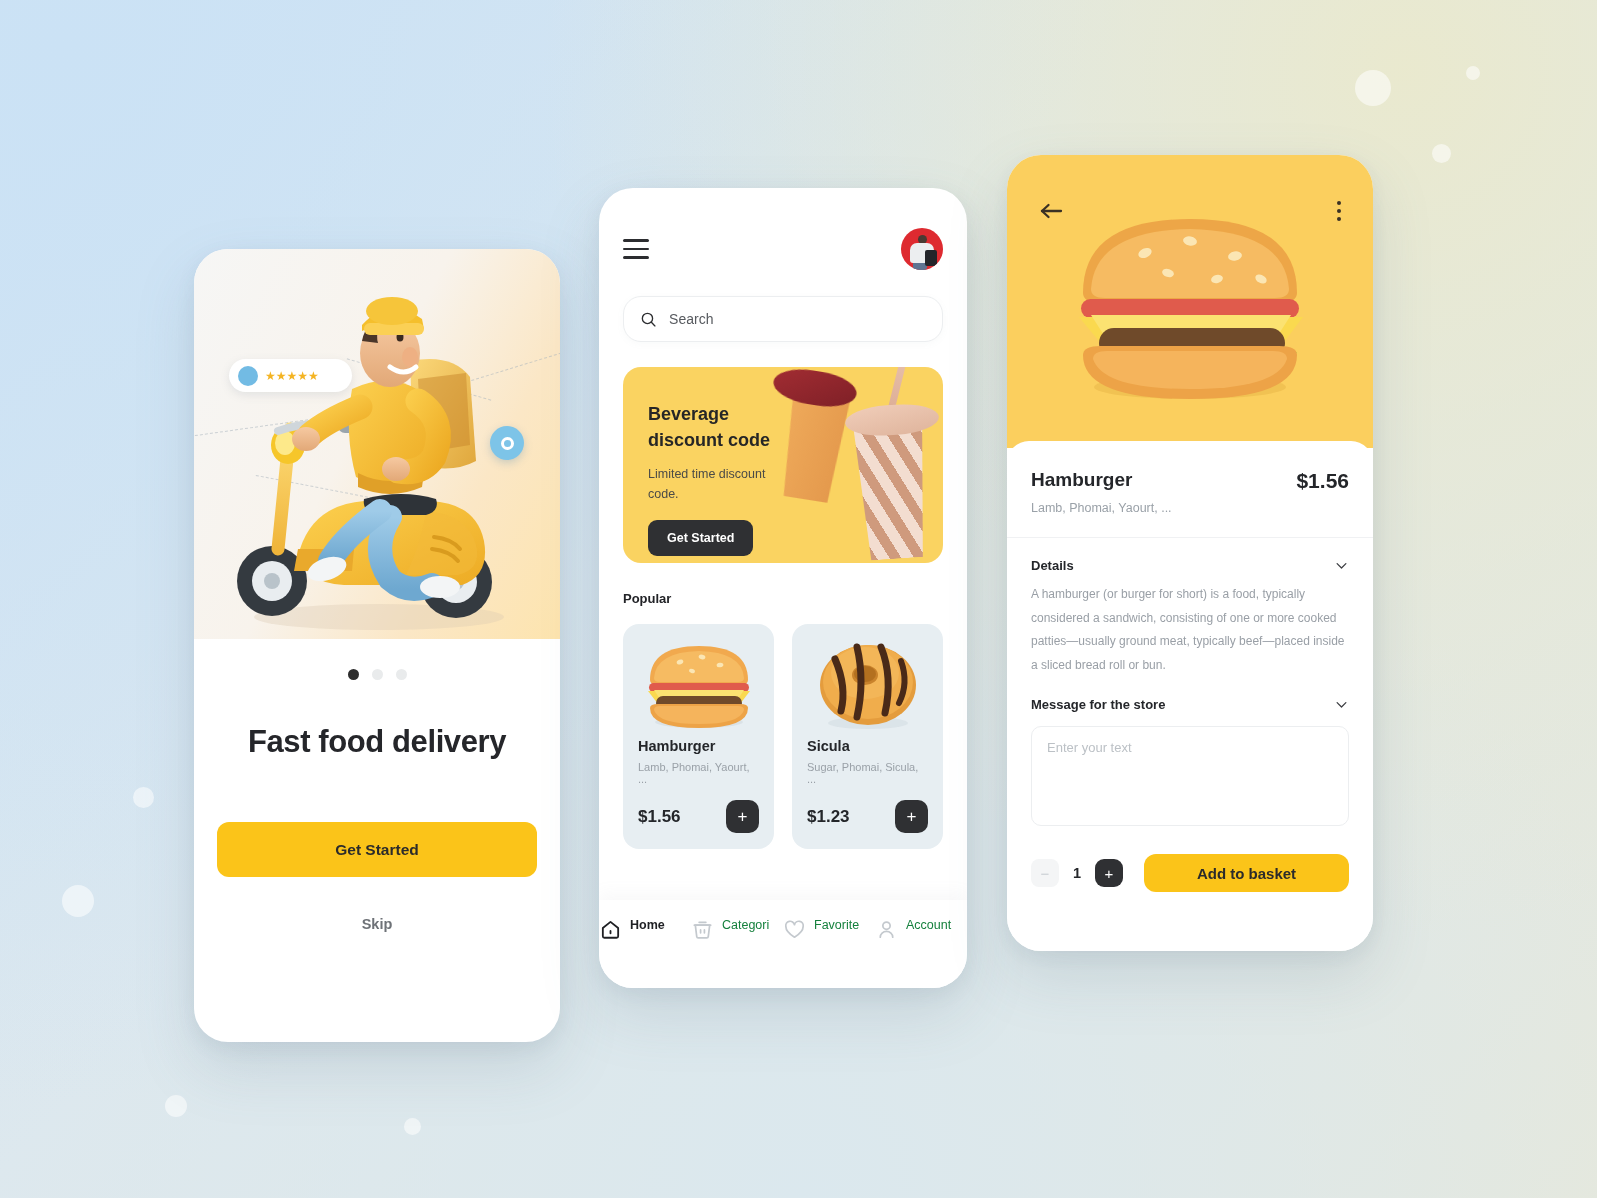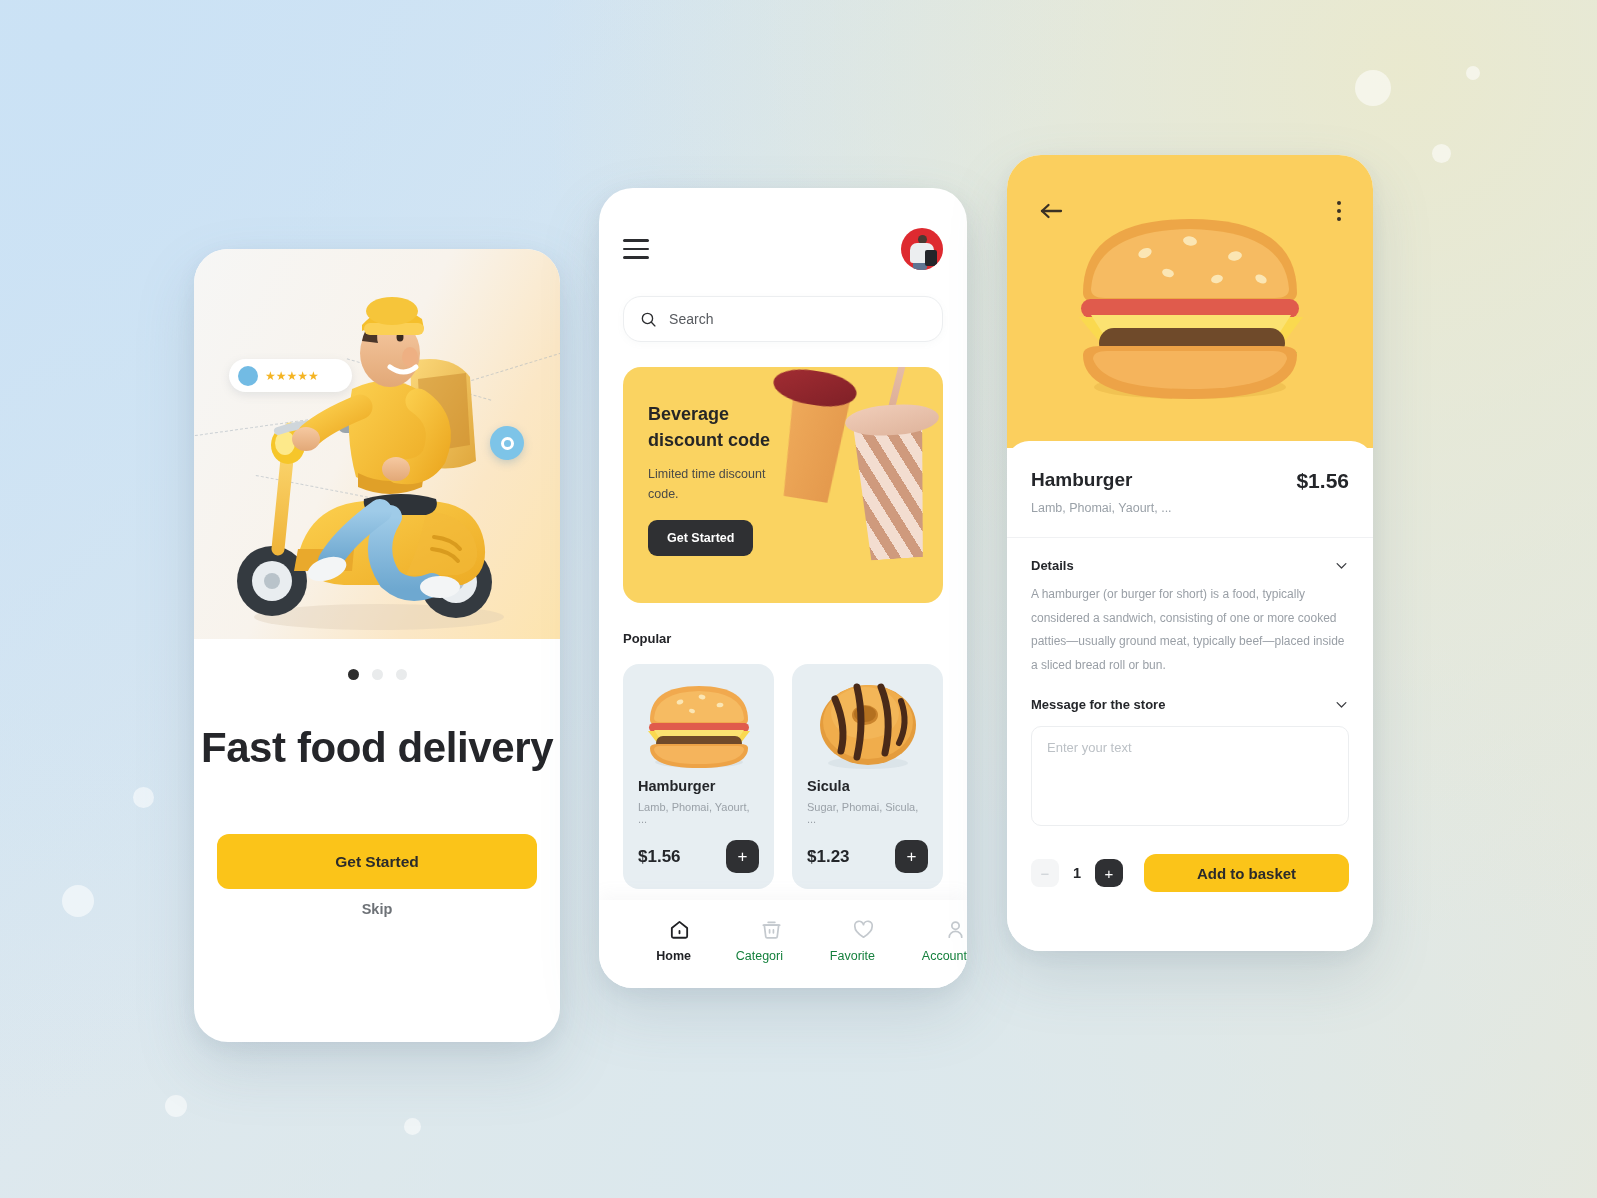--- a/index.html
+++ b/index.html
@@ -52,31 +52,31 @@
   }
   .pin-badge .ring { width: 13px; height: 13px; border-radius: 50%; border: 3.5px solid #fff; }
 
   
   .scene { position: absolute; left: 0; top: 0; width: 100%; height: 100%; }
 
   .dots-row { display: flex; justify-content: center; gap: 13px; margin-top: 30px; }
   .pdot { width: 11px; height: 11px; border-radius: 50%; background: #e9ebec; }
   .pdot.active { background: #2d2d2d; }
 
-  .p1-title { text-align: center; font-size: 42px; font-weight: 700; color: #25262a;
+  .p1-title { text-align: center; font-size: 31px; font-weight: 700; color: #25262a;
               letter-spacing: -0.4px; margin-top: 44px; }
   .p1-sub { text-align: center; font-size: 14.5px; color: #8d9196; line-height: 31px;
             margin-top: 16px; padding: 0 38px; }
   .btn-primary {
     display: block; margin: 0 auto; width: 320px; height: 55px; border: none; cursor: pointer;
     background: #fbc419; border-radius: 12px; font-family: inherit;
     font-size: 15.5px; font-weight: 700; color: #2b2b2b;
   }
   .btn-skip {
-    display: block; margin: 12px auto 0; background: none; border: none; cursor: pointer;
+    display: block; margin: 39px auto 0; background: none; border: none; cursor: pointer;
     font-family: inherit; font-size: 14.5px; font-weight: 600; color: #6e7277;
   }
 
   
   .p2-pad { padding: 0 24px; }
   .p2-top { display: flex; align-items: center; justify-content: space-between;
             padding-top: 40px; }
   .burger-menu { width: 26px; cursor: pointer; }
   .burger-menu span { display: block; height: 2.4px; background: #2c2d30; border-radius: 2px; margin-bottom: 6px; }
   .burger-menu span:last-child { margin-bottom: 0; }
@@ -92,21 +92,21 @@
   .search-box {
     margin-top: 26px; height: 46px; border: 1px solid #eceef0; border-radius: 18px;
     display: flex; align-items: center; padding: 0 16px; gap: 12px; background: #fff;
     box-shadow: 0 2px 7px rgba(140,150,165,0.05);
   }
   .search-input { border: none; outline: none; font-family: inherit; font-size: 14px;
                   color: #3a3b3f; width: 100%; background: transparent; }
   .search-input::placeholder { color: #575a5f; font-weight: 500; }
 
   .promo {
-    margin-top: 25px; height: 236px; background: #fad361; border-radius: 18px;
+    margin-top: 25px; height: 196px; background: #fad361; border-radius: 18px;
     position: relative; overflow: hidden; padding: 34px 0 0 25px;
   }
   .promo-title { font-size: 18px; font-weight: 700; color: #262626; line-height: 26px; width: 150px; }
   .promo-sub { font-size: 12.5px; color: #4b4b47; line-height: 20px; margin-top: 11px; width: 140px; }
   .promo-btn {
     margin-top: 16px; background: #2f3033; border: none; cursor: pointer; font-family: inherit;
     color: #fff; font-size: 12.5px; font-weight: 600; padding: 11px 19px; border-radius: 9px;
   }
   .cup-a { position: absolute; right: 92px; top: 12px; width: 72px; height: 120px;
            background: linear-gradient(100deg,#f0ac5c,#e2964a); border-radius: 4px 4px 16px 16px;
@@ -136,21 +136,21 @@
     width: 33px; height: 33px; border-radius: 10px; background: #2f3033; border: none; cursor: pointer;
     color: #fff; font-size: 17px; line-height: 1; display: flex; align-items: center; justify-content: center;
     font-family: inherit;
   }
 
   .tabbar {
     position: absolute; left: 0; bottom: 0; width: 100%; height: 88px; background: #fff;
     display: flex; align-items: flex-start; padding-top: 18px;
     box-shadow: 0 -6px 16px rgba(150,160,175,0.07);
   }
-  .tab { flex: 1; display: flex; flex-direction: column; align-items: flex-end; gap: 8px; cursor: pointer; }
+  .tab { flex: 1; display: flex; flex-direction: row; align-items: flex-start; gap: 8px; cursor: pointer; }
   .tab-label { font-size: 12.5px; color: #15803d; font-weight: 500; }
   .tab.active .tab-label { color: #1f2024; font-weight: 700; }
   .tab svg { display: block; }
 
   
   .p3-hero { height: 293px; background: #fbcf5e; position: relative; }
   .p3-bar { display: flex; align-items: center; justify-content: space-between; padding: 46px 32px 0; }
   .icon-btn { background: none; border: none; cursor: pointer; padding: 0; line-height: 0; }
   .kebab { display: flex; flex-direction: column; gap: 4px; cursor: pointer; }
   .kebab i { width: 4px; height: 4px; border-radius: 50%; background: #3a3124; display: block; }

